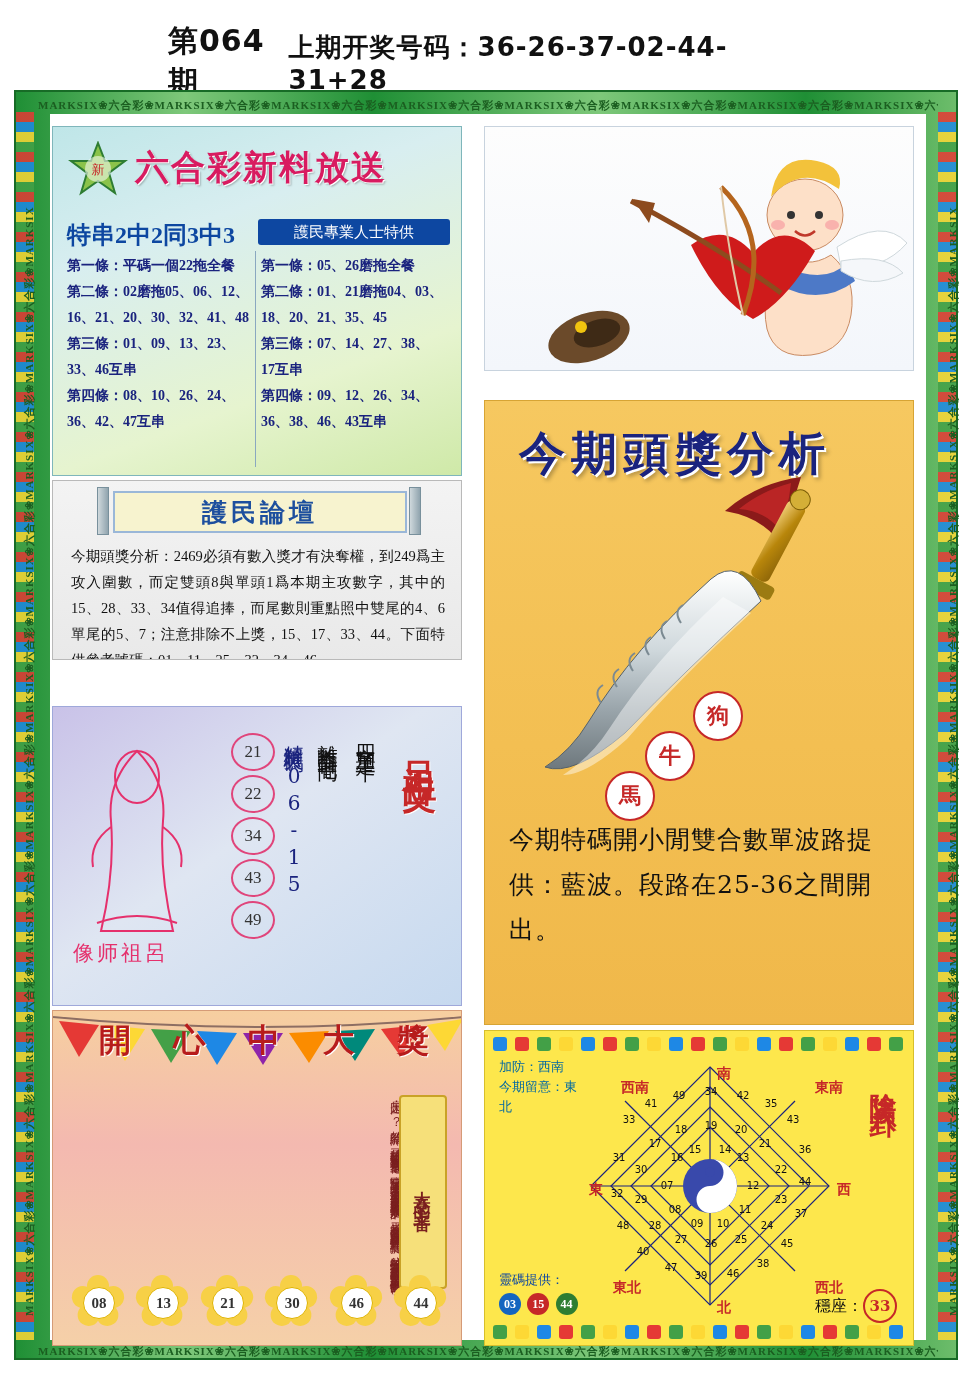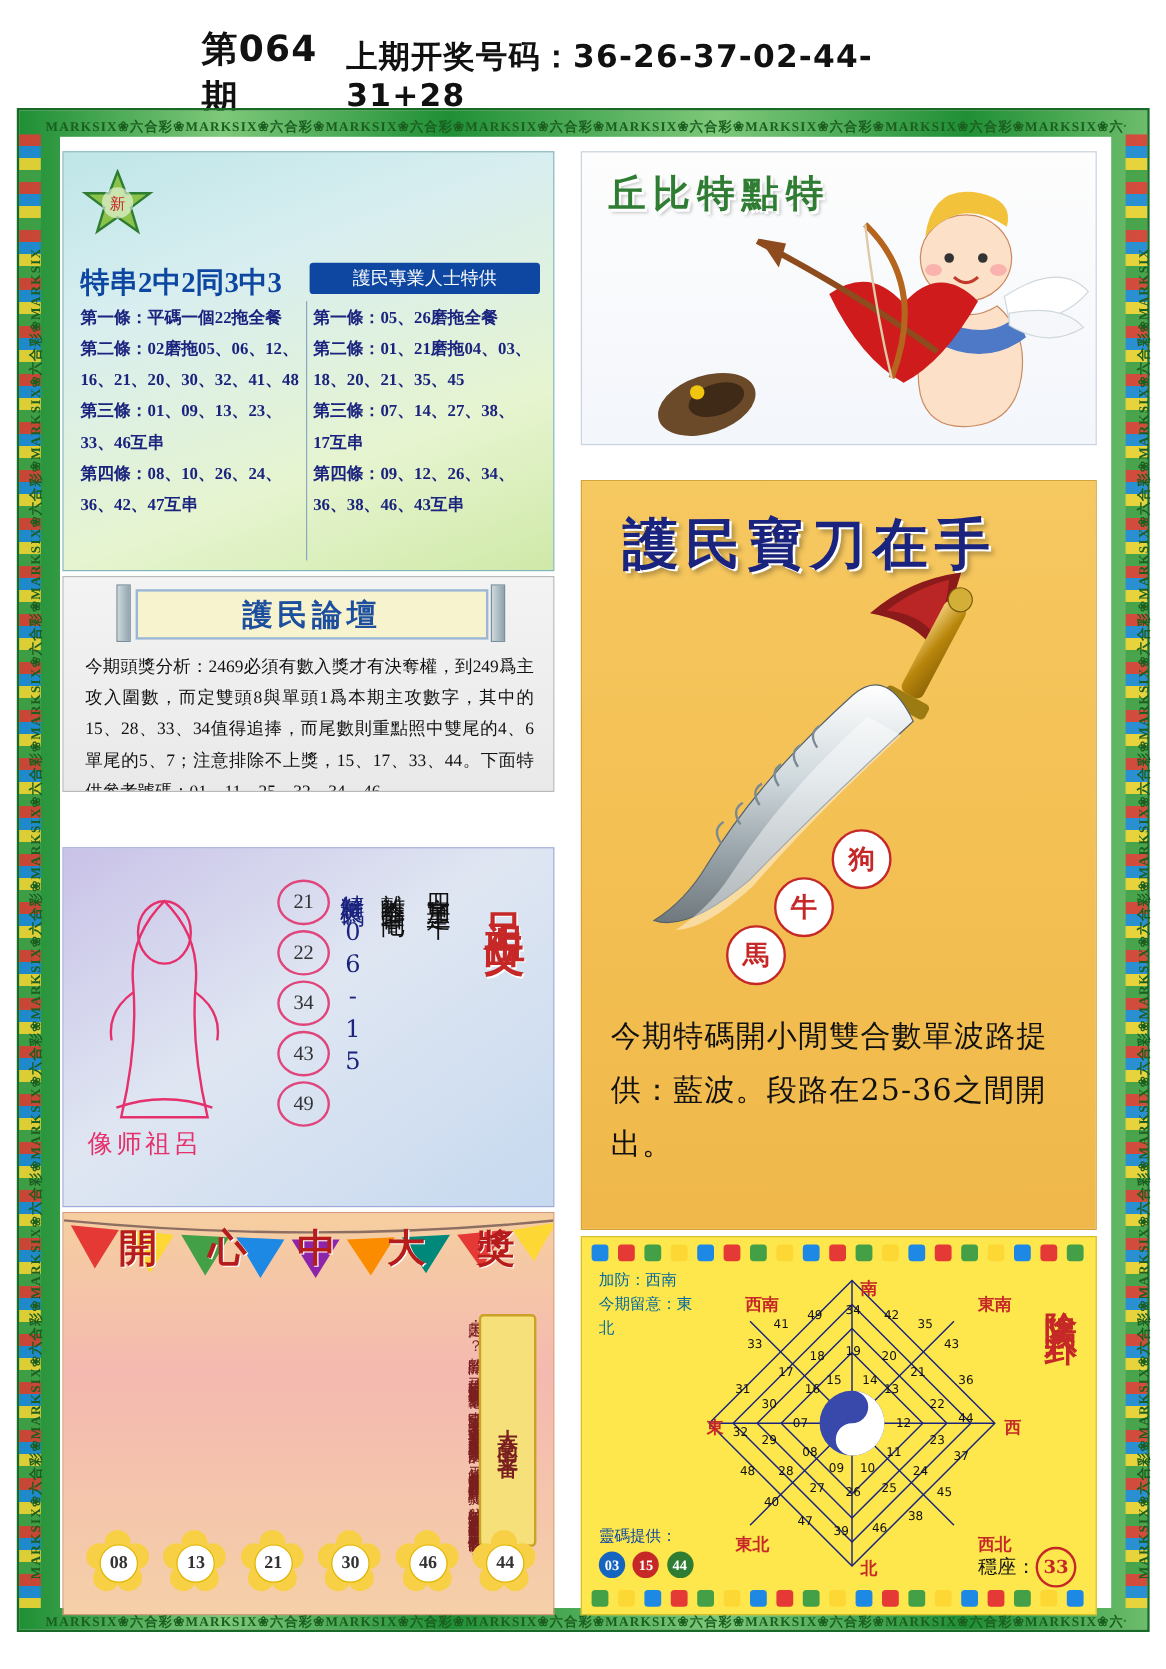--- a/index.html
+++ b/index.html
@@ -91,21 +91,21 @@
   .p5 .t{position:absolute;left:22px;top:14px;font-size:31px;font-weight:bold;color:#2e7d32;font-family:"DejaVu Serif",serif;letter-spacing:6px;
      text-shadow:2px 2px 0 #fff,3px 3px 3px rgba(0,0,0,.25);}
 
   
   .p6{left:484px;top:400px;width:430px;height:625px;background:linear-gradient(180deg,#f6c860 0%,#f3bf52 55%,#f0b84a 100%);border:1px solid #d7a434;}
   .p6 .t{position:absolute;left:34px;top:22px;font-size:46px;font-weight:bold;color:#1a237e;font-family:"DejaVu Serif",serif;letter-spacing:6px;
      text-shadow:2px 2px 0 #fff,4px 4px 4px rgba(0,0,0,.3);}
   .p6 .zodiac{position:absolute;width:46px;height:46px;border-radius:50%;background:#fff;border:2px solid #c62828;color:#c62828;
      display:flex;align-items:center;justify-content:center;font-size:22px;font-weight:bold;font-family:"DejaVu Serif",serif;}
   .p6 .z1{left:208px;top:290px;} .p6 .z2{left:160px;top:330px;} .p6 .z3{left:120px;top:370px;}
-  .p6 .text{position:absolute;left:24px;top:440px;width:388px;font-size:25px;line-height:45px;color:#111;font-family:"DejaVu Serif",serif;letter-spacing:1px;}
+  .p6 .text{position:absolute;left:24px;top:416px;width:388px;font-size:25px;line-height:45px;color:#111;font-family:"DejaVu Serif",serif;letter-spacing:1px;}
 
   
   .p7{left:484px;top:1030px;width:430px;height:316px;background:#fde74c;border:1px solid #d7bf2c;}
   .p7 .beadtop,.p7 .beadbot{position:absolute;left:6px;width:418px;height:18px;}
   .p7 .beadtop{top:4px;} .p7 .beadbot{bottom:4px;}
   .p7 .leftcol{position:absolute;left:14px;top:26px;width:86px;font-size:13px;line-height:20px;color:#0369a1;font-family:"Liberation Serif",serif;}
   .p7 .title{position:absolute;right:12px;top:40px;width:46px;font-size:27px;color:#c62828;font-weight:bold;
      writing-mode:vertical-rl;text-orientation:upright;letter-spacing:6px;font-family:"DejaVu Serif",serif;}
   .p7 .compass{position:absolute;left:100px;top:30px;width:250px;height:250px;}
   .p7 .lucky{position:absolute;left:14px;bottom:30px;font-size:13px;color:#0d47a1;font-family:"Liberation Serif",serif;}
@@ -137,20 +137,21 @@
   <div class="band band-bottom">MARKSIX❀六合彩❀MARKSIX❀六合彩❀MARKSIX❀六合彩❀MARKSIX❀六合彩❀MARKSIX❀六合彩❀MARKSIX❀六合彩❀MARKSIX❀六合彩❀MARKSIX❀六合彩❀MARKSIX❀六合彩❀MARKSIX</div>
   <div class="band band-left">MARKSIX❀六合彩❀MARKSIX❀六合彩❀MARKSIX❀六合彩❀MARKSIX❀六合彩❀MARKSIX❀六合彩❀MARKSIX❀六合彩❀MARKSIX❀六合彩❀MARKSIX❀六合彩❀MARKSIX❀六合彩❀MARKSIX</div>
   <div class="band band-right">MARKSIX❀六合彩❀MARKSIX❀六合彩❀MARKSIX❀六合彩❀MARKSIX❀六合彩❀MARKSIX❀六合彩❀MARKSIX❀六合彩❀MARKSIX❀六合彩❀MARKSIX❀六合彩❀MARKSIX❀六合彩❀MARKSIX</div>
 
   <div class="panel p1">
     <svg class="star" viewBox="0 0 62 62">
       <polygon points="31,2 38,20 58,20 42,32 48,52 31,40 14,52 20,32 4,20 24,20" fill="#8bc34a" stroke="#2e7d32" stroke-width="2"></polygon>
       <circle cx="31" cy="28" r="13" fill="#ffffff" opacity=".55"></circle>
       <text x="31" y="33" font-size="13" fill="#c62828" text-anchor="middle" font-family="DejaVu Serif">新</text>
     </svg>
+    <div class="title">六合彩新料放送</div>
     <div class="sub">特串2中2同3中3</div>
     <div class="badge">護民專業人士特供</div>
     <div class="divider-v"></div>
     <div class="col colA">
       <div>第一條：平碼一個22拖全餐</div>
       <div>第二條：02磨拖05、06、12、</div>
       <div>16、21、20、30、32、41、48</div>
       <div>第三條：01、09、13、23、</div>
       <div>33、46互串</div>
       <div>第四條：08、10、26、24、</div>
@@ -268,21 +269,20 @@
         <div class="petal" style="transform:translate(-50%,-50%) rotate(72deg) translateY(-16px)"></div>
         <div class="petal" style="transform:translate(-50%,-50%) rotate(144deg) translateY(-16px)"></div>
         <div class="petal" style="transform:translate(-50%,-50%) rotate(216deg) translateY(-16px)"></div>
         <div class="petal" style="transform:translate(-50%,-50%) rotate(288deg) translateY(-16px)"></div>
         <div class="core">44</div>
       </div>
     </div>
   </div>
 
   <div class="panel p5">
-    <div class="t">丘比特點特</div>
     <svg viewBox="0 0 430 245" width="430" height="245">
       <g>
         <ellipse cx="320" cy="88" rx="38" ry="36" fill="#fde0c8" stroke="#c98b63"></ellipse>
         <path d="M286 70 q30 -34 68 -8 q6 -22 -22 -28 q-40 -8 -46 36z" fill="#f3c23b"></path>
         <circle cx="306" cy="88" r="4" fill="#333"></circle>
           <circle cx="334" cy="88" r="4" fill="#333"></circle>
         <path d="M310 104 q10 9 20 0" stroke="#c0392b" stroke-width="2.5" fill="none"></path>
         <ellipse cx="293" cy="98" rx="7" ry="5" fill="#f7a6a6" opacity=".8"></ellipse>
         <ellipse cx="347" cy="98" rx="7" ry="5" fill="#f7a6a6" opacity=".8"></ellipse>
         <path d="M300 124 q20 20 46 4 q26 22 20 60 q-6 36 -40 40 q-36 4 -44 -26 q-8 -38 18 -78z" fill="#fde0c8" stroke="#c98b63"></path>
@@ -295,21 +295,21 @@
         <path d="M236 60 q52 50 22 128" stroke="#b5651d" stroke-width="5" fill="none"></path>
         <path d="M236 60 q8 70 22 128" stroke="#e0c9a6" stroke-width="2" fill="none"></path>
         <ellipse cx="104" cy="210" rx="42" ry="24" fill="#6b4a2a" transform="rotate(-18 104 210)"></ellipse>
         <ellipse cx="112" cy="206" rx="24" ry="13" fill="#3e2a16" transform="rotate(-18 112 206)"></ellipse>
         <circle cx="96" cy="200" r="6" fill="#f1c40f"></circle>
       </g>
     </svg>
   </div>
 
   <div class="panel p6">
-    <div class="t">護民寶刀在手</div>
+    <div class="t">今期頭獎分析</div>
     <svg viewBox="0 0 430 420" width="430" height="420" style="position:absolute;left:0;top:40px">
       <defs>
         <linearGradient id="blade" x1="0" y1="0" x2="0" y2="1">
           <stop offset="0%" stop-color="#ffffff"></stop>
             <stop offset="40%" stop-color="#cfd8dc"></stop>
           <stop offset="70%" stop-color="#9aa5ab"></stop>
             <stop offset="100%" stop-color="#6e787d"></stop>
         </linearGradient>
         <linearGradient id="hilt" x1="0" y1="0" x2="1" y2="1">
           <stop offset="0%" stop-color="#f3d07a"></stop>

